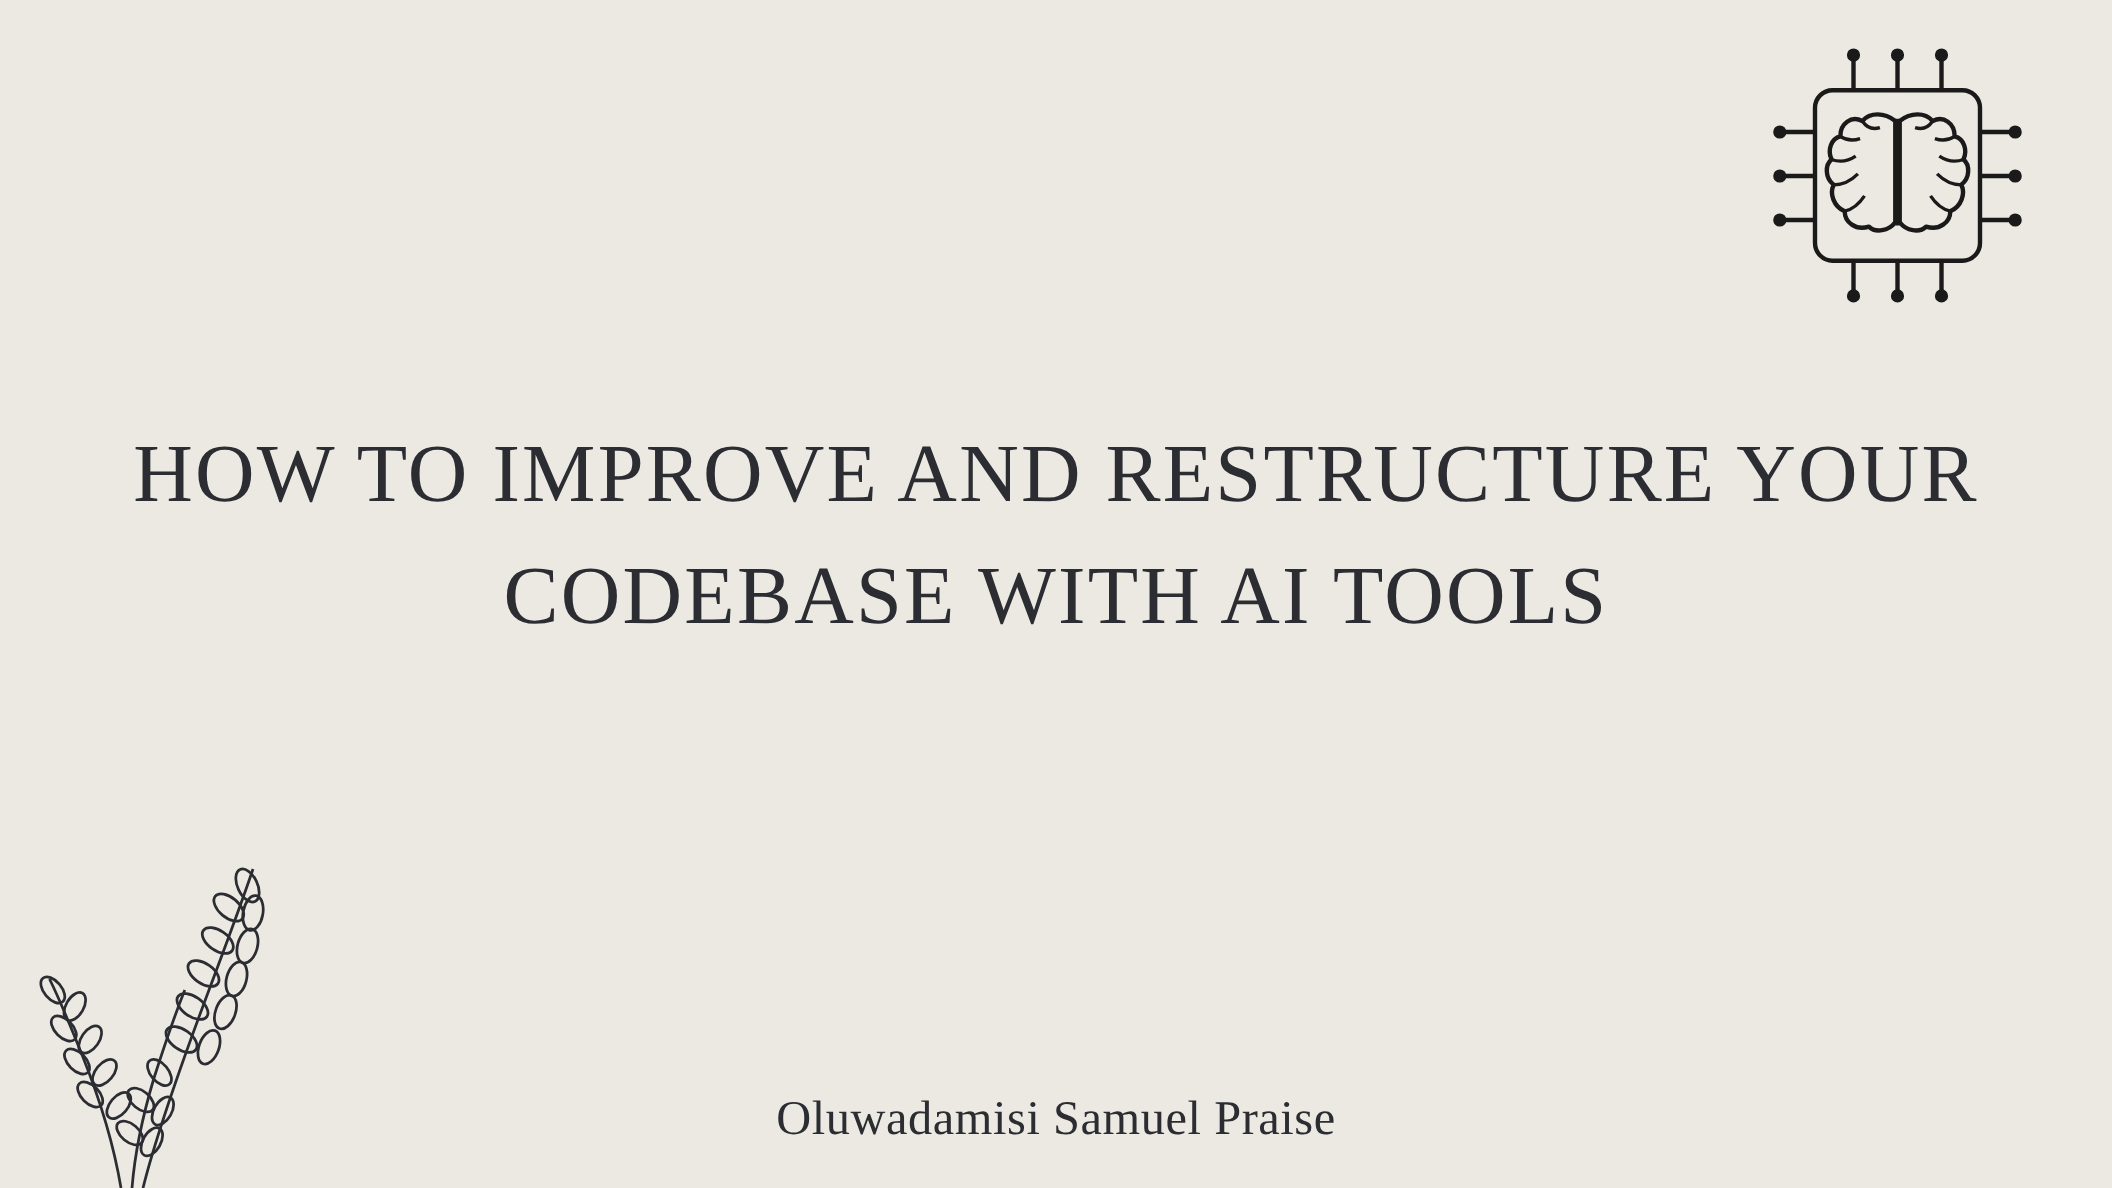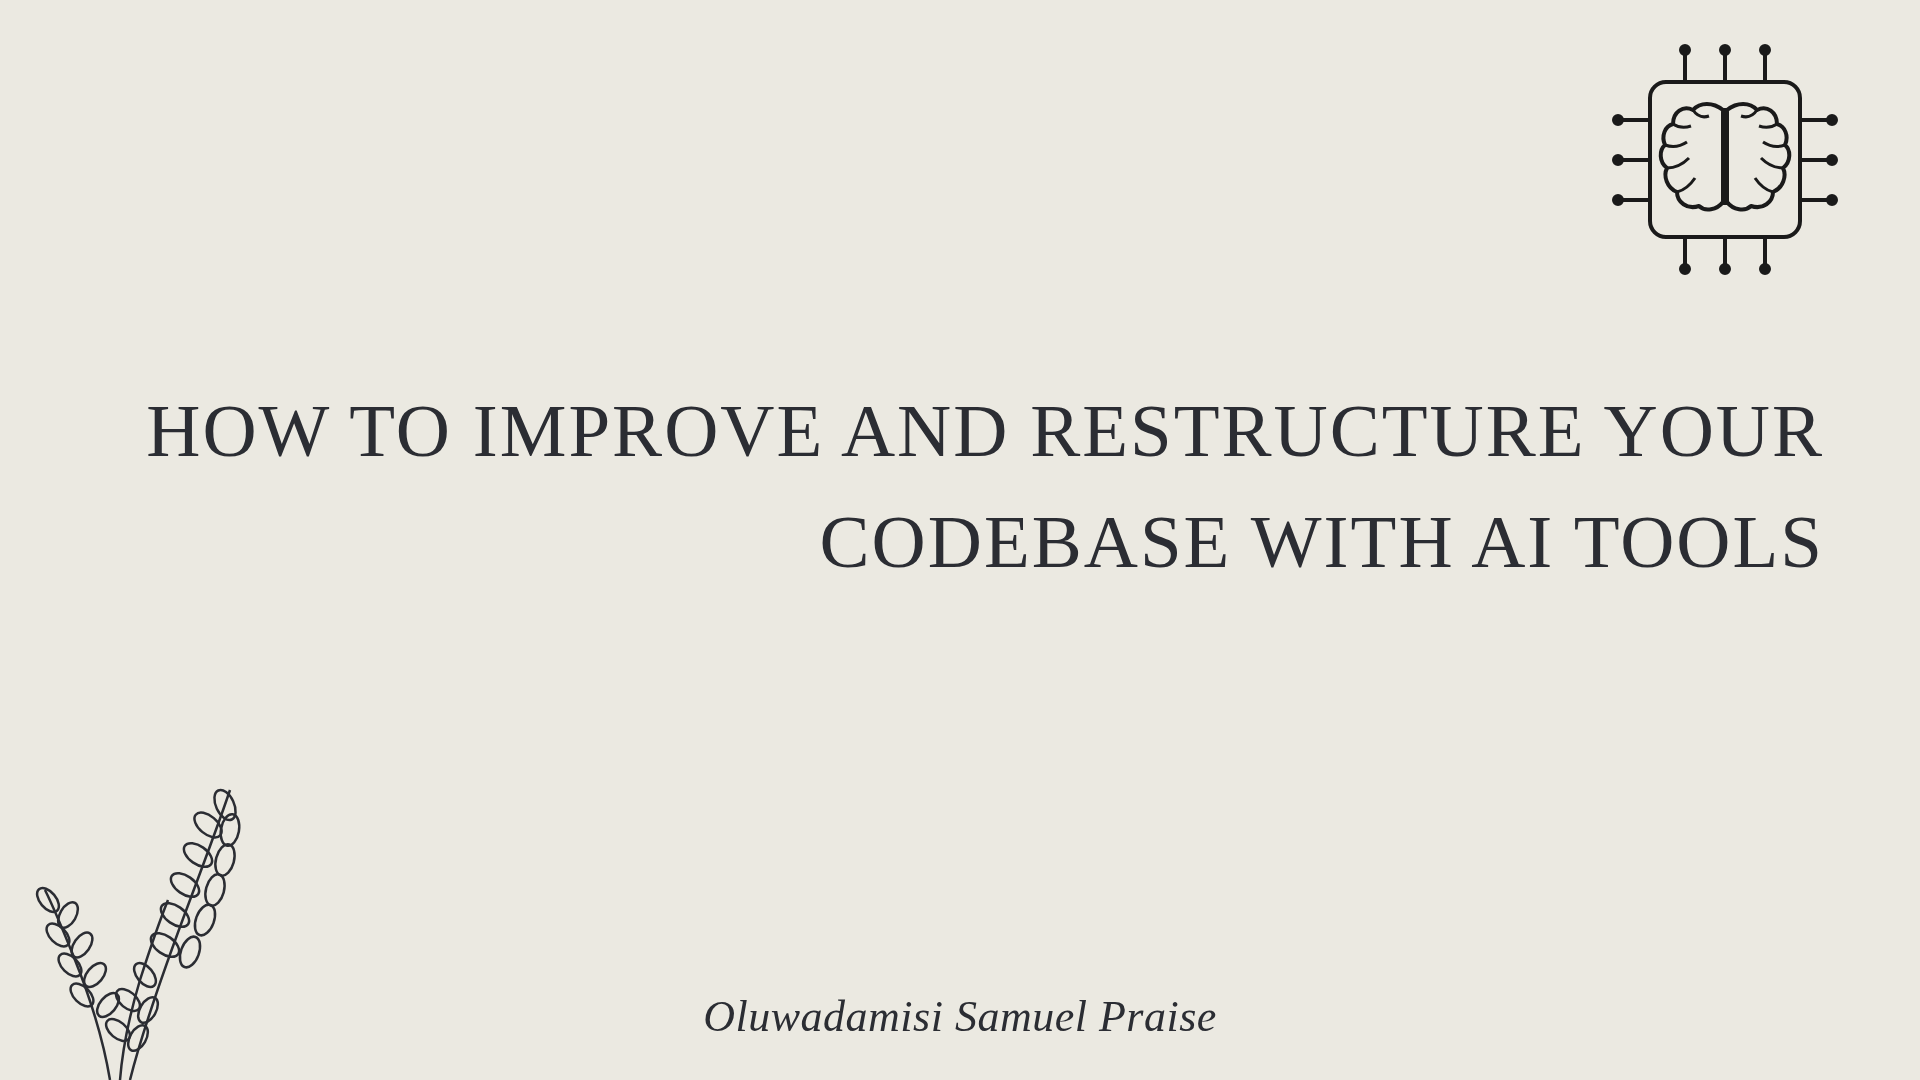--- a/index.html
+++ b/index.html
@@ -21,39 +21,38 @@
       right: 65px;
       width: 260px;
       height: 240px;
     }
     .main-title {
       position: absolute;
       top: 375px;
       left: 50%;
       transform: translateX(-50%);
       width: 90%;
-      text-align: right;
+      text-align: center;
       font-size: 75px;
       font-weight: 400;
       color: #2b2d33;
       letter-spacing: 2px;
       line-height: 1.48;
       font-family: Georgia, 'Times New Roman', serif;
     }
     .author-name {
       position: absolute;
       bottom: 38px;
       left: 50%;
       transform: translateX(-50%);
       font-size: 44px;
       font-weight: 400;
       color: #2b2d33;
       font-family: Georgia, 'Times New Roman', serif;
       letter-spacing: 0.5px;
-      font-style: italic;
     }
     .plant-decoration {
       position: absolute;
       bottom: 0;
       left: 30px;
       width: 280px;
       height: 300px;
     }
   </style>
 </head>

